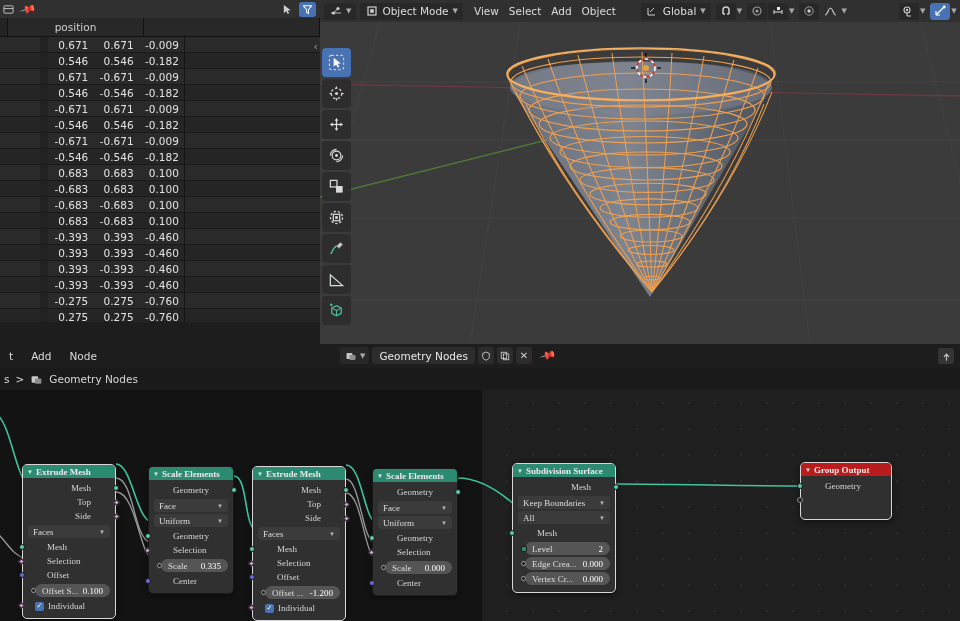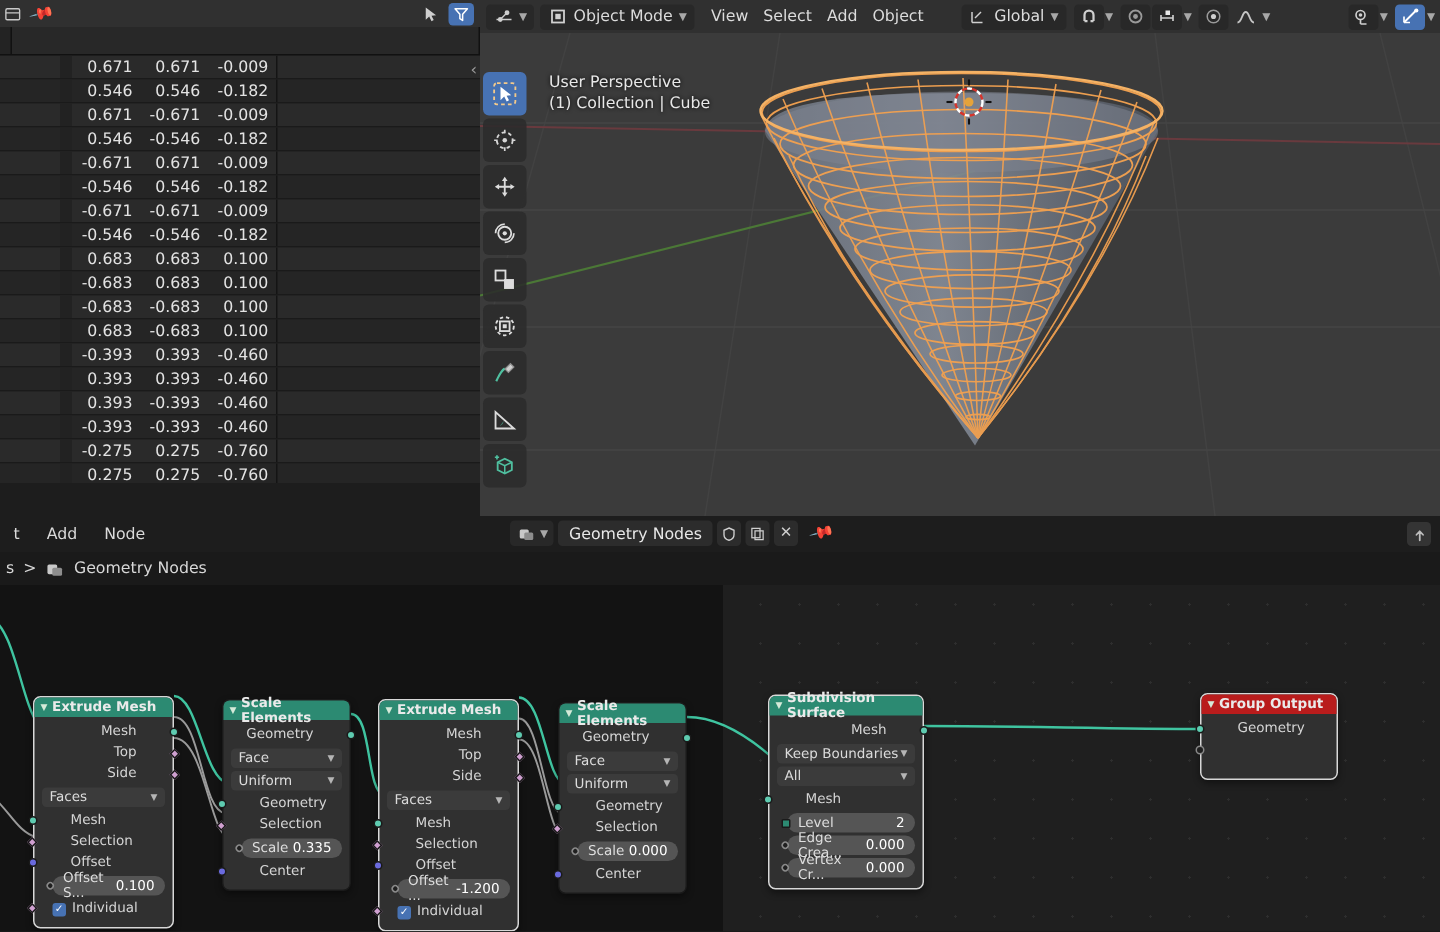--- a/index.html
+++ b/index.html
@@ -138,20 +138,21 @@
   #ne-breadcrumb {
     position: absolute; left: 0; top: 24px; width: 960px; height: 22px;
     display: flex; align-items: center; gap: 6px; padding-left: 4px;
     color: #d8d8d8; font-size: 10.5px; background: #1a1a1a;
   }
   #ne-canvas {
     position: absolute; left: 0; top: 46px; width: 960px; height: 231px;
     background:
       radial-gradient(circle, #2e2e2e 0.7px, transparent 0.8px) 0 0 / 26px 26px,
       #1f1f1f;
+    font-family: Liberation Serif, serif;
   }
   #ne-dark-left {
     position: absolute; left: 0; top: 0; width: 482px; height: 231px;
     background: #131313;
   }
 
   
   .node {
     position: absolute; border-radius: 5px; background: #303030;
     border: 1px solid #1a1a1a; box-shadow: 0 2px 5px #00000070;
@@ -232,20 +233,21 @@
         <span class="icon-btn active">
           <svg width="11" height="11" viewBox="0 0 12 12">
               <path d="M1.5 2 H10.5 L7 6 V10.5 L5 9.2 V6 Z" fill="none" stroke="#ffffff" stroke-width="1.1" stroke-linejoin="round"></path>
             </svg>
         </span>
       </div>
     </div>
 
     <div id="ss-colhead">
       <div class="rowidx-col"></div>
+      <div class="ss-colhead-cell">position</div>
       <div class="ss-colhead-rest"></div>
     </div>
 
     <div id="ss-body">
         <div class="ss-row">
           <div class="ss-idx"></div>
           <div class="ss-cell">0.671</div>
           <div class="ss-cell">0.671</div>
           <div class="ss-cell">-0.009</div>
           <div class="ss-blank"></div>
@@ -557,24 +559,20 @@
           <circle cx="0" cy="0" r="9" fill="none" stroke="#ffffff" stroke-width="1.6" stroke-dasharray="3.4 3.4"></circle>
           <circle cx="0" cy="0" r="9" fill="none" stroke="#d8342c" stroke-width="1.6" stroke-dasharray="3.4 3.4" stroke-dashoffset="3.4"></circle>
           <circle cx="0" cy="0" r="3" fill="#e5a33a"></circle>
           <line x1="0" y1="-15" x2="0" y2="-11" stroke="#111" stroke-width="1.4"></line>
           <line x1="0" y1="11" x2="0" y2="15" stroke="#111" stroke-width="1.4"></line>
           <line x1="-15" y1="0" x2="-11" y2="0" stroke="#111" stroke-width="1.4"></line>
           <line x1="11" y1="0" x2="15" y2="0" stroke="#111" stroke-width="1.4"></line>
         </g>
       </svg>
 
-      <div id="vp-overlay-text">
-        <div>User Perspective</div>
-        <div>(1) Collection | Cube</div>
-      </div>
 
       <div id="vp-toolbar">
         <div class="tool sel">
           <svg width="17" height="17" viewBox="0 0 18 18">
               <rect x="1.5" y="1.5" width="15" height="15" rx="2" fill="none" stroke="#f3c98b" stroke-width="1.3" stroke-dasharray="2.6 2.2"></rect>
               <path d="M6 4 L6 13.5 L8.6 11 L10.4 14.5 L12 13.6 L10.3 10.4 L13.6 10 Z" fill="#ffffff"></path>
             </svg>
         </div>
         <div class="tool">
           <svg width="17" height="17" viewBox="0 0 18 18">

